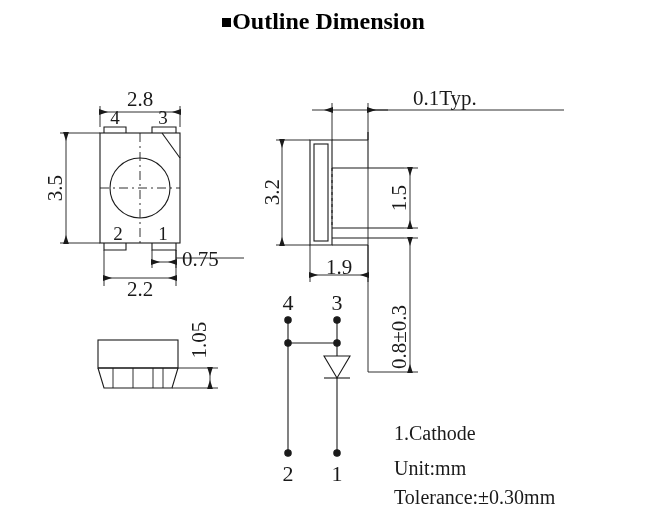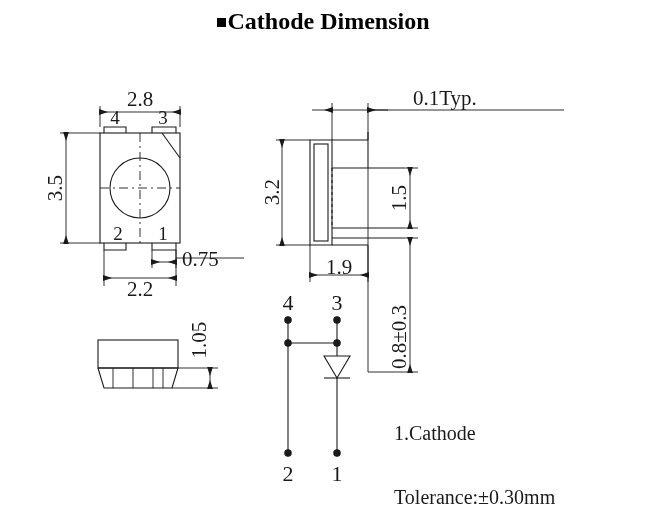--- a/index.html
+++ b/index.html
@@ -57,21 +57,21 @@
     color: #1a1a1a;
     white-space: nowrap;
   }
 </style>
 </head>
 <body>
 
 <div id="page">
 
   <div class="title">
-    <span class="sq"></span><span>Cathode Dimension</span>
+    <span class="sq"></span><span>Outline Dimension</span>
   </div>
 
   <svg class="draw" width="647" height="525" viewBox="0 0 647 525">
     <defs>
       <marker id="arrIn" markerWidth="9" markerHeight="7" refX="8" refY="3.5" orient="auto" markerUnits="userSpaceOnUse">
         <path d="M0,3.5 L9,0.6 L9,6.4 z" fill="#1a1a1a"></path>
       </marker>
       <marker id="arrOut" markerWidth="9" markerHeight="7" refX="1" refY="3.5" orient="auto" markerUnits="userSpaceOnUse">
         <path d="M9,3.5 L0,0.6 L0,6.4 z" fill="#1a1a1a"></path>
       </marker>
@@ -222,15 +222,16 @@
     <text x="118" y="240" font-size="19" text-anchor="middle">2</text>
     <text x="163" y="240" font-size="19" text-anchor="middle">1</text>
 
     <text x="288" y="310" font-size="22" text-anchor="middle">4</text>
     <text x="337" y="310" font-size="22" text-anchor="middle">3</text>
     <text x="288" y="481" font-size="22" text-anchor="middle">2</text>
     <text x="337" y="481" font-size="22" text-anchor="middle">1</text>
   </svg>
 
   <div class="legend" style="left:394px; top:422px;">1.Cathode</div>
+  <div class="legend" style="left:394px; top:457px;">Unit:mm</div>
   <div class="legend" style="left:394px; top:486px;">Tolerance:±0.30mm</div>
 
 </div>
 
 </body></html>

